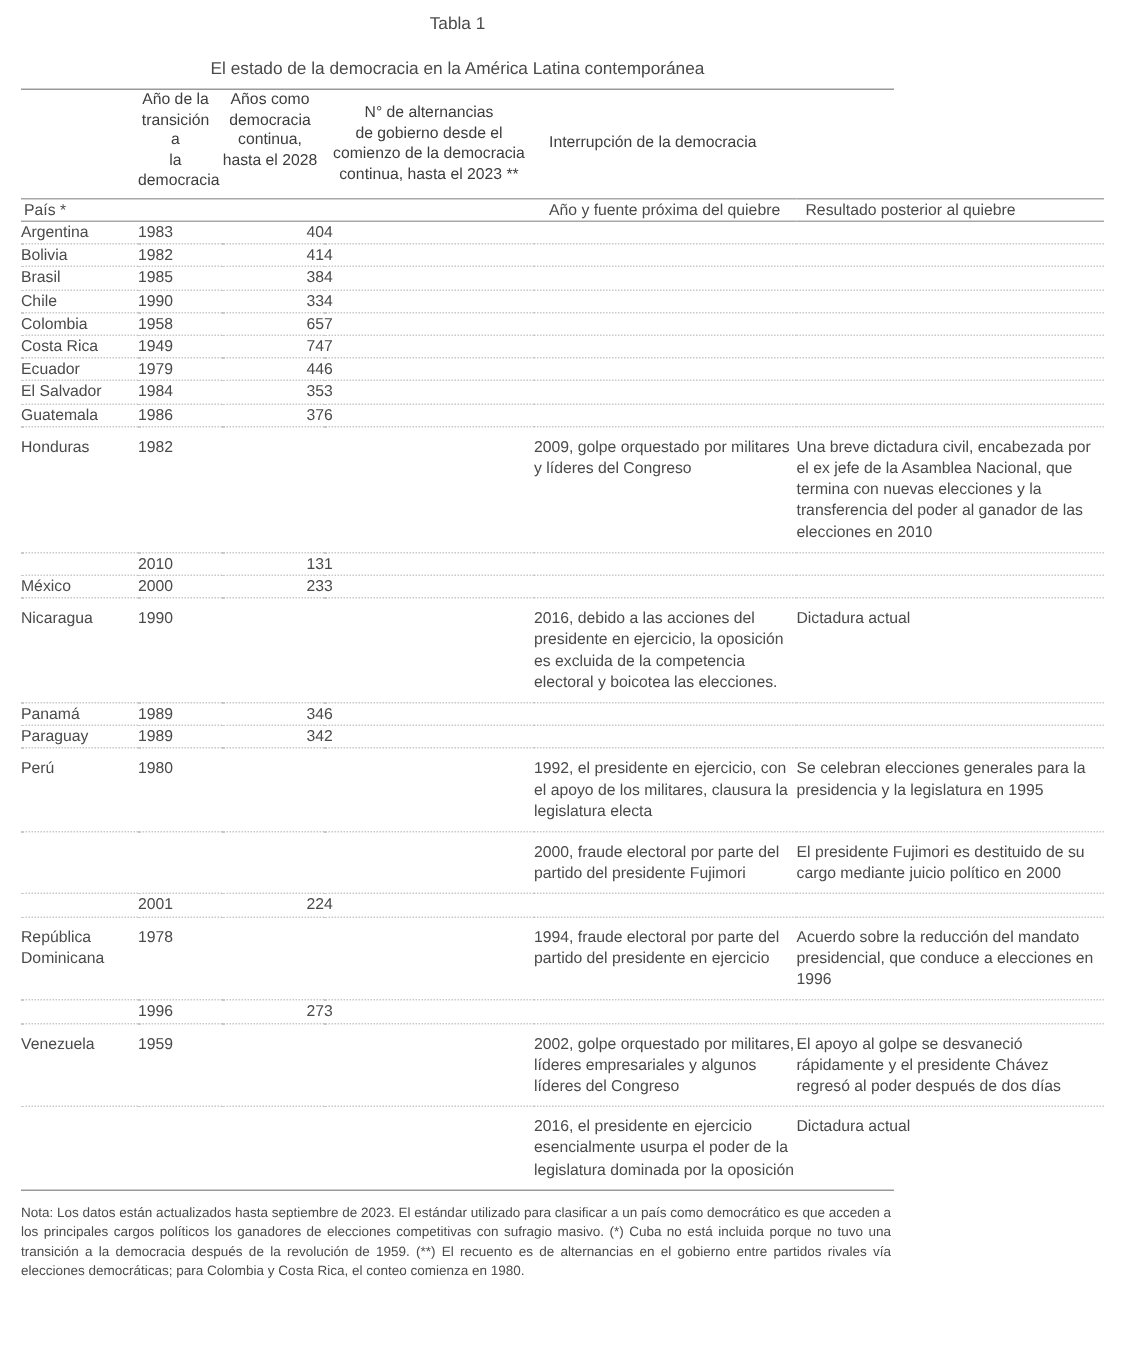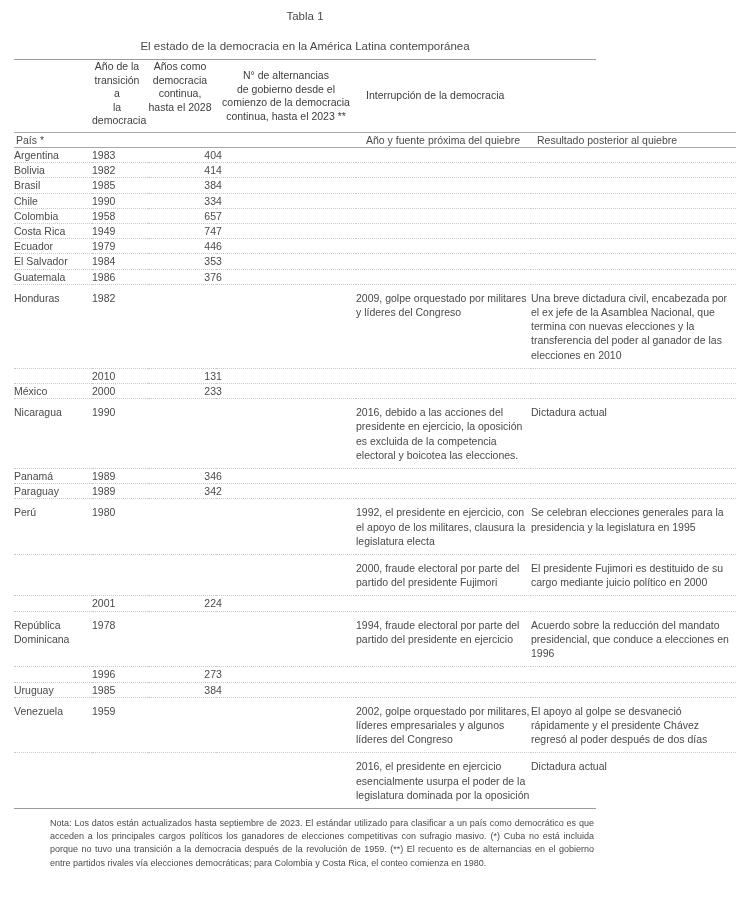--- a/index.html
+++ b/index.html
@@ -125,21 +125,20 @@
     height: 0;
     margin-top: 0;
   }
   .note {
     font-size: 9px;
     line-height: 13.2px;
     color: #4a4a4a;
     padding-top: 8px;
     text-align: justify;
     padding-right: 2px;
-    margin-left: 36px;
   }
 </style>
 </head>
 <body>
 
 <div class="page">
 
   <div class="title-block">
     <div class="table-label">Tabla 1</div>
     <div class="table-caption">El estado de la democracia en la América Latina contemporánea</div>
@@ -343,28 +342,20 @@
           <td class="d-result">Acuerdo sobre la reducción del mandato presidencial, que conduce a elecciones en 1996</td>
         </tr>
         <tr class="sep-dotted">
           <td class="d-country"></td>
           <td class="d-year">1996</td>
           <td class="d-years">27</td>
           <td class="d-alt">3</td>
           <td class="d-interr"></td>
           <td class="d-result"></td>
         </tr>
-        <tr class="sep-dotted">
-          <td class="d-country">Uruguay</td>
-          <td class="d-year">1985</td>
-          <td class="d-years">38</td>
-          <td class="d-alt">4</td>
-          <td class="d-interr"></td>
-          <td class="d-result"></td>
-        </tr>
         <tr class="sep-dotted tall">
           <td class="d-country">Venezuela</td>
           <td class="d-year">1959</td>
           <td class="d-years"></td>
           <td class="d-alt"></td>
           <td class="d-interr">2002, golpe orquestado por militares, líderes empresariales y algunos líderes del Congreso</td>
           <td class="d-result">El apoyo al golpe se desvaneció rápidamente y el presidente Chávez regresó al poder después de dos días</td>
         </tr>
         <tr class="sep-dotted tall">
           <td class="d-country"></td>

